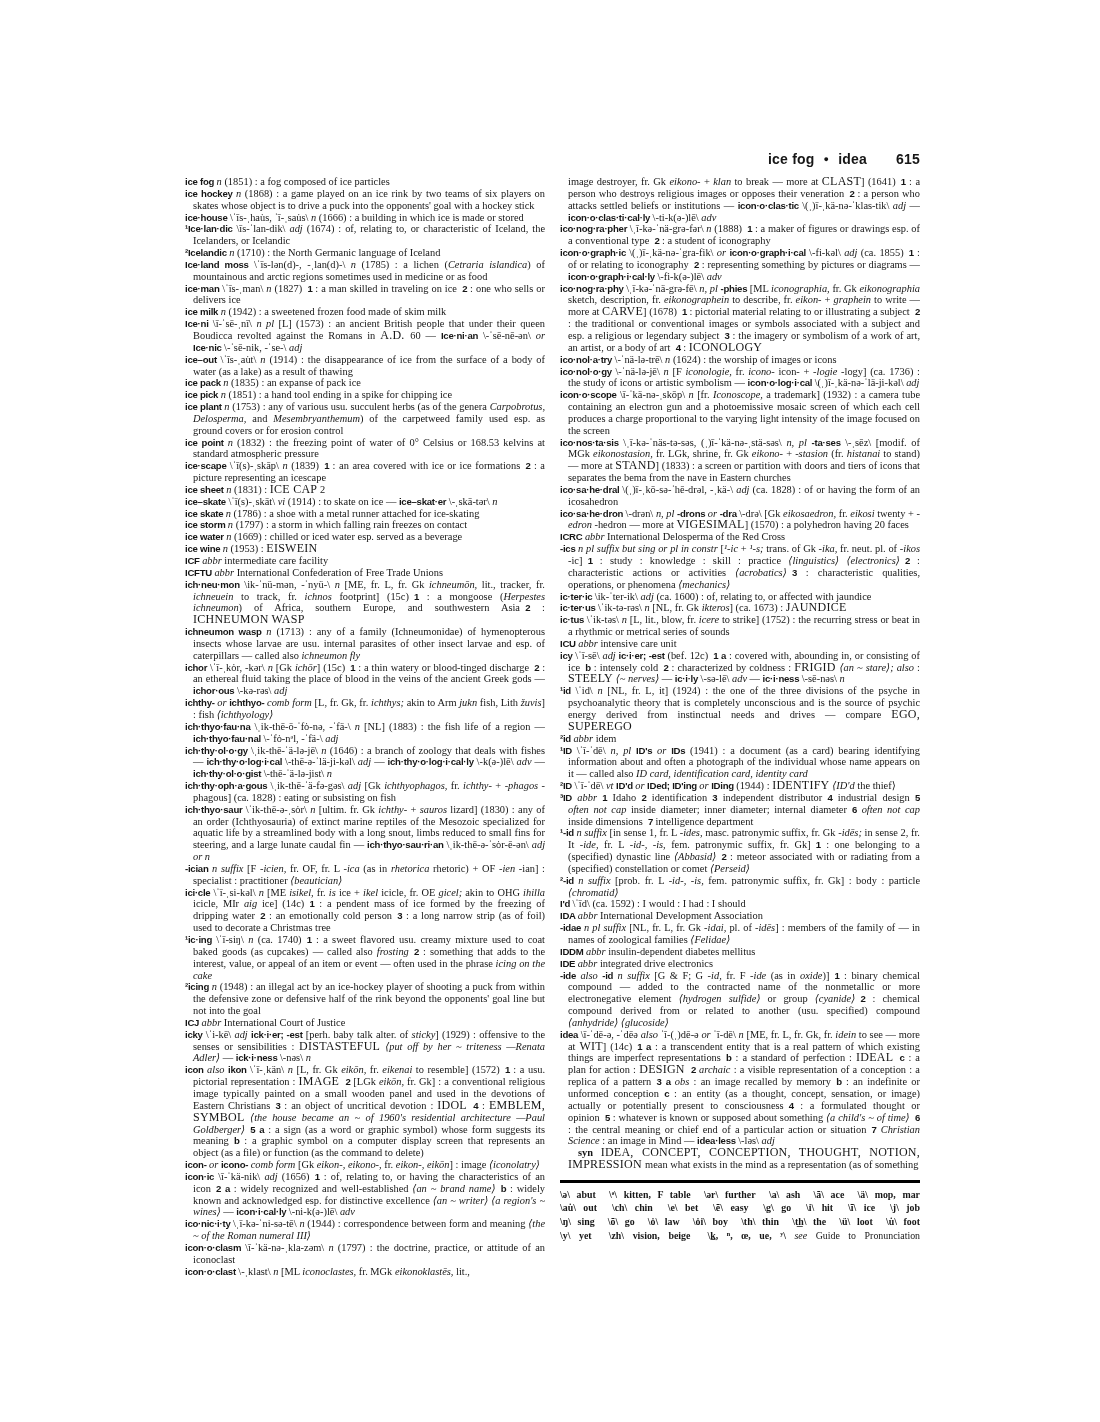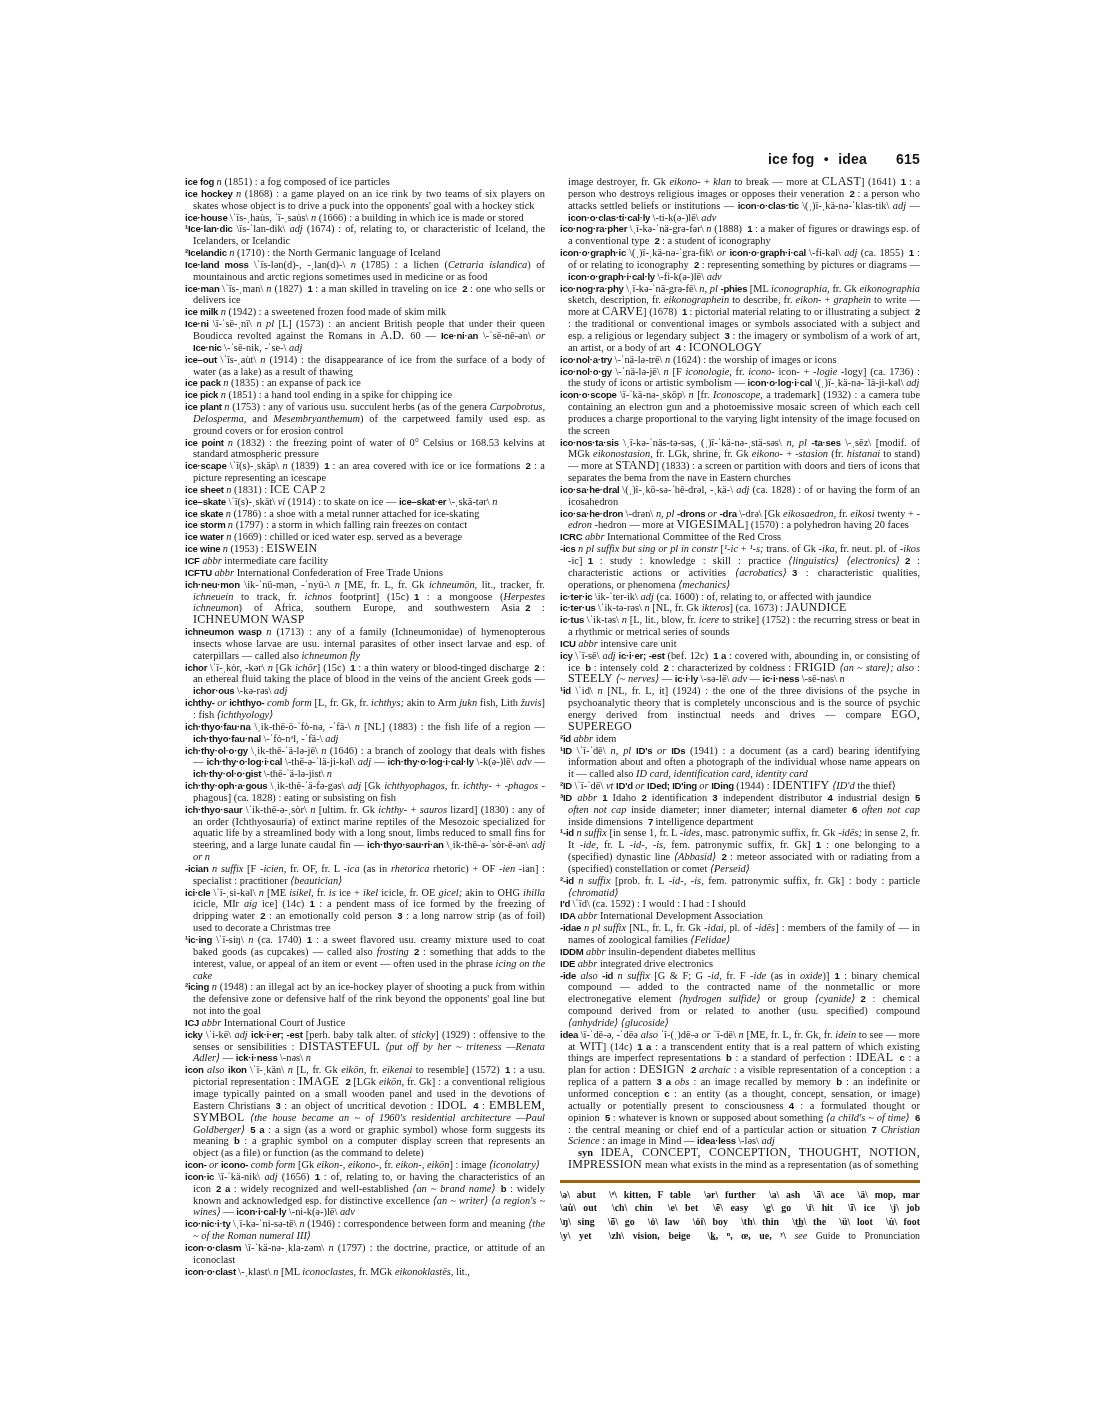--- a/index.html
+++ b/index.html
@@ -12,21 +12,21 @@
   .head .pn{margin-left:29px;}
   .cols{position:absolute;top:176px;left:185px;width:735px;display:flex;column-gap:15px;}
   .col{width:360px;font-size:10.4px;line-height:11.85px;}
   p.entry{margin:0;text-align:justify;text-indent:-8px;padding-left:8px;}
   p.entry.cont{text-indent:0;}
   p.entry.syn{text-indent:10px;}
   .sg-b{font-family:"Liberation Sans","DejaVu Sans",sans-serif;font-weight:700;font-size:9.6px;letter-spacing:-0.25px;}
   .sg-i{font-style:italic;}
   .sg-bi{font-weight:700;}
   .sg-sc{font-size:12px;letter-spacing:0.25px;}
-  .guide{margin-top:9px;border-top:3px solid #a16207;padding-top:5px;font-size:9.9px;line-height:13.6px;}
+  .guide{margin-top:9px;border-top:3px solid #000000;padding-top:5px;font-size:9.9px;line-height:13.6px;}
   .guide .gline{text-align:justify;text-align-last:justify;}
   .sg-b2{font-weight:700;}
   .sg-i2{font-style:italic;}
   .sg-r,.sg-b,.sg-i,.sg-bi,.sg-sc,.sg-b2,.sg-i2{white-space:pre-wrap;}
 </style>
 </head>
 <body>
 
 <div class="page">
   <div class="head">
@@ -71,36 +71,36 @@
         <p class="entry"><span class="sg-b">ich·thyo·saur </span><span class="sg-r">\ˈik-thē-ə-ˌsȯr\ </span><span class="sg-i">n </span><span class="sg-r">[ultim. fr. Gk </span><span class="sg-i">ichthy- </span><span class="sg-r">+ </span><span class="sg-i">sauros </span><span class="sg-r">lizard] (1830) : any of an order (Ichthyosauria) of extinct marine reptiles of the Mesozoic specialized for aquatic life by a streamlined body with a long snout, limbs reduced to small fins for steering, and a large lunate caudal fin — </span><span class="sg-b">ich·thyo·sau·ri·an </span><span class="sg-r">\ˌik-thē-ə-ˈsȯr-ē-ən\ </span><span class="sg-i">adj or n</span></p>
         <p class="entry"><span class="sg-b">-ician </span><span class="sg-i">n suffix </span><span class="sg-r">[F </span><span class="sg-i">-icien, </span><span class="sg-r">fr. OF, fr. L </span><span class="sg-i">-ica </span><span class="sg-r">(as in </span><span class="sg-i">rhetorica </span><span class="sg-r">rhetoric) + OF </span><span class="sg-i">-ien </span><span class="sg-r">-ian] : specialist : practitioner </span><span class="sg-i">⟨beautician⟩</span></p>
         <p class="entry"><span class="sg-b">ici·cle </span><span class="sg-r">\ˈī-ˌsi-kəl\ </span><span class="sg-i">n </span><span class="sg-r">[ME </span><span class="sg-i">isikel, </span><span class="sg-r">fr. </span><span class="sg-i">is </span><span class="sg-r">ice + </span><span class="sg-i">ikel </span><span class="sg-r">icicle, fr. OE </span><span class="sg-i">gicel; </span><span class="sg-r">akin to OHG </span><span class="sg-i">ihilla </span><span class="sg-r">icicle, MIr </span><span class="sg-i">aig </span><span class="sg-r">ice] (14c) </span><span class="sg-b">1 </span><span class="sg-r">: a pendent mass of ice formed by the freezing of dripping water </span><span class="sg-b">2 </span><span class="sg-r">: an emotionally cold person </span><span class="sg-b">3 </span><span class="sg-r">: a long narrow strip (as of foil) used to decorate a Christmas tree</span></p>
         <p class="entry"><span class="sg-b">¹ic·ing </span><span class="sg-r">\ˈī-siŋ\ </span><span class="sg-i">n </span><span class="sg-r">(ca. 1740) </span><span class="sg-b">1 </span><span class="sg-r">: a sweet flavored usu. creamy mixture used to coat baked goods (as cupcakes) — called also </span><span class="sg-i">frosting </span><span class="sg-b">2 </span><span class="sg-r">: something that adds to the interest, value, or appeal of an item or event — often used in the phrase </span><span class="sg-i">icing on the cake</span></p>
         <p class="entry"><span class="sg-b">²icing </span><span class="sg-i">n </span><span class="sg-r">(1948) : an illegal act by an ice-hockey player of shooting a puck from within the defensive zone or defensive half of the rink beyond the opponents' goal line but not into the goal</span></p>
         <p class="entry"><span class="sg-b">ICJ </span><span class="sg-i">abbr </span><span class="sg-r">International Court of Justice</span></p>
         <p class="entry"><span class="sg-b">icky </span><span class="sg-r">\ˈi-kē\ </span><span class="sg-i">adj </span><span class="sg-b">ick·i·er; -est </span><span class="sg-r">[perh. baby talk alter. of </span><span class="sg-i">sticky</span><span class="sg-r">] (1929) : offensive to the senses or sensibilities : </span><span class="sg-sc">DISTASTEFUL </span><span class="sg-i">⟨put off by her ~ triteness —Renata Adler⟩ </span><span class="sg-r">— </span><span class="sg-b">ick·i·ness </span><span class="sg-r">\-nəs\ </span><span class="sg-i">n</span></p>
         <p class="entry"><span class="sg-b">icon </span><span class="sg-i">also </span><span class="sg-b">ikon </span><span class="sg-r">\ˈī-ˌkän\ </span><span class="sg-i">n </span><span class="sg-r">[L, fr. Gk </span><span class="sg-i">eikōn, </span><span class="sg-r">fr. </span><span class="sg-i">eikenai </span><span class="sg-r">to resemble] (1572) </span><span class="sg-b">1 </span><span class="sg-r">: a usu. pictorial representation : </span><span class="sg-sc">IMAGE </span><span class="sg-b">2 </span><span class="sg-r">[LGk </span><span class="sg-i">eikōn, </span><span class="sg-r">fr. Gk] : a conventional religious image typically painted on a small wooden panel and used in the devotions of Eastern Christians </span><span class="sg-b">3 </span><span class="sg-r">: an object of uncritical devotion : </span><span class="sg-sc">IDOL </span><span class="sg-b">4 </span><span class="sg-r">: </span><span class="sg-sc">EMBLEM, SYMBOL </span><span class="sg-i">⟨the house became an ~ of 1960's residential architecture —Paul Goldberger⟩ </span><span class="sg-b">5 a </span><span class="sg-r">: a sign (as a word or graphic symbol) whose form suggests its meaning </span><span class="sg-b">b </span><span class="sg-r">: a graphic symbol on a computer display screen that represents an object (as a file) or function (as the command to delete)</span></p>
         <p class="entry"><span class="sg-b">icon- </span><span class="sg-i">or </span><span class="sg-b">icono- </span><span class="sg-i">comb form </span><span class="sg-r">[Gk </span><span class="sg-i">eikon-, eikono-, </span><span class="sg-r">fr. </span><span class="sg-i">eikon-, eikōn</span><span class="sg-r">] : image </span><span class="sg-i">⟨iconolatry⟩</span></p>
         <p class="entry"><span class="sg-b">icon·ic </span><span class="sg-r">\ī-ˈkä-nik\ </span><span class="sg-i">adj </span><span class="sg-r">(1656) </span><span class="sg-b">1 </span><span class="sg-r">: of, relating to, or having the characteristics of an icon </span><span class="sg-b">2 a </span><span class="sg-r">: widely recognized and well-established </span><span class="sg-i">⟨an ~ brand name⟩ </span><span class="sg-b">b </span><span class="sg-r">: widely known and acknowledged esp. for distinctive excellence </span><span class="sg-i">⟨an ~ writer⟩ ⟨a region's ~ wines⟩ </span><span class="sg-r">— </span><span class="sg-b">icon·i·cal·ly </span><span class="sg-r">\-ni-k(ə-)lē\ </span><span class="sg-i">adv</span></p>
-        <p class="entry"><span class="sg-b">ico·nic·i·ty </span><span class="sg-r">\ˌī-kə-ˈni-sə-tē\ </span><span class="sg-i">n </span><span class="sg-r">(1946) : correspondence between form and meaning </span><span class="sg-i">⟨the ~ of the Roman numeral III⟩</span></p>
+        <p class="entry"><span class="sg-b">ico·nic·i·ty </span><span class="sg-r">\ˌī-kə-ˈni-sə-tē\ </span><span class="sg-i">n </span><span class="sg-r">(1944) : correspondence between form and meaning </span><span class="sg-i">⟨the ~ of the Roman numeral III⟩</span></p>
         <p class="entry"><span class="sg-b">icon·o·clasm </span><span class="sg-r">\ī-ˈkä-nə-ˌkla-zəm\ </span><span class="sg-i">n </span><span class="sg-r">(1797) : the doctrine, practice, or attitude of an iconoclast</span></p>
         <p class="entry"><span class="sg-b">icon·o·clast </span><span class="sg-r">\-ˌklast\ </span><span class="sg-i">n </span><span class="sg-r">[ML </span><span class="sg-i">iconoclastes, </span><span class="sg-r">fr. MGk </span><span class="sg-i">eikonoklastēs, </span><span class="sg-r">lit.,</span></p>
       </div>
     <div class="col" id="col-right">
         <p class="entry cont"><span class="sg-r">image destroyer, fr. Gk </span><span class="sg-i">eikono- </span><span class="sg-r">+ </span><span class="sg-i">klan </span><span class="sg-r">to break — more at </span><span class="sg-sc">CLAST</span><span class="sg-r">] (1641) </span><span class="sg-b">1 </span><span class="sg-r">: a person who destroys religious images or opposes their veneration </span><span class="sg-b">2 </span><span class="sg-r">: a person who attacks settled beliefs or institutions — </span><span class="sg-b">icon·o·clas·tic </span><span class="sg-r">\(ˌ)ī-ˌkä-nə-ˈklas-tik\ </span><span class="sg-i">adj </span><span class="sg-r">— </span><span class="sg-b">icon·o·clas·ti·cal·ly </span><span class="sg-r">\-ti-k(ə-)lē\ </span><span class="sg-i">adv</span></p>
         <p class="entry"><span class="sg-b">ico·nog·ra·pher </span><span class="sg-r">\ˌī-kə-ˈnä-grə-fər\ </span><span class="sg-i">n </span><span class="sg-r">(1888) </span><span class="sg-b">1 </span><span class="sg-r">: a maker of figures or drawings esp. of a conventional type </span><span class="sg-b">2 </span><span class="sg-r">: a student of iconography</span></p>
         <p class="entry"><span class="sg-b">icon·o·graph·ic </span><span class="sg-r">\(ˌ)ī-ˌkä-nə-ˈgra-fik\ </span><span class="sg-i">or </span><span class="sg-b">icon·o·graph·i·cal </span><span class="sg-r">\-fi-kəl\ </span><span class="sg-i">adj </span><span class="sg-r">(ca. 1855) </span><span class="sg-b">1 </span><span class="sg-r">: of or relating to iconography </span><span class="sg-b">2 </span><span class="sg-r">: representing something by pictures or diagrams — </span><span class="sg-b">icon·o·graph·i·cal·ly </span><span class="sg-r">\-fi-k(ə-)lē\ </span><span class="sg-i">adv</span></p>
         <p class="entry"><span class="sg-b">ico·nog·ra·phy </span><span class="sg-r">\ˌī-kə-ˈnä-grə-fē\ </span><span class="sg-i">n, pl </span><span class="sg-b">-phies </span><span class="sg-r">[ML </span><span class="sg-i">iconographia, </span><span class="sg-r">fr. Gk </span><span class="sg-i">eikonographia </span><span class="sg-r">sketch, description, fr. </span><span class="sg-i">eikonographein </span><span class="sg-r">to describe, fr. </span><span class="sg-i">eikon- </span><span class="sg-r">+ </span><span class="sg-i">graphein </span><span class="sg-r">to write — more at </span><span class="sg-sc">CARVE</span><span class="sg-r">] (1678) </span><span class="sg-b">1 </span><span class="sg-r">: pictorial material relating to or illustrating a subject </span><span class="sg-b">2 </span><span class="sg-r">: the traditional or conventional images or symbols associated with a subject and esp. a religious or legendary subject </span><span class="sg-b">3 </span><span class="sg-r">: the imagery or symbolism of a work of art, an artist, or a body of art </span><span class="sg-b">4 </span><span class="sg-r">: </span><span class="sg-sc">ICONOLOGY</span></p>
         <p class="entry"><span class="sg-b">ico·nol·a·try </span><span class="sg-r">\-ˈnä-lə-trē\ </span><span class="sg-i">n </span><span class="sg-r">(1624) : the worship of images or icons</span></p>
         <p class="entry"><span class="sg-b">ico·nol·o·gy </span><span class="sg-r">\-ˈnä-lə-jē\ </span><span class="sg-i">n </span><span class="sg-r">[F </span><span class="sg-i">iconologie, </span><span class="sg-r">fr. </span><span class="sg-i">icono- </span><span class="sg-r">icon- + </span><span class="sg-i">-logie </span><span class="sg-r">-logy] (ca. 1736) : the study of icons or artistic symbolism — </span><span class="sg-b">icon·o·log·i·cal </span><span class="sg-r">\(ˌ)ī-ˌkä-nə-ˈlä-ji-kəl\ </span><span class="sg-i">adj</span></p>
         <p class="entry"><span class="sg-b">icon·o·scope </span><span class="sg-r">\ī-ˈkä-nə-ˌskōp\ </span><span class="sg-i">n </span><span class="sg-r">[fr. </span><span class="sg-i">Iconoscope, </span><span class="sg-r">a trademark] (1932) : a camera tube containing an electron gun and a photoemissive mosaic screen of which each cell produces a charge proportional to the varying light intensity of the image focused on the screen</span></p>
         <p class="entry"><span class="sg-b">ico·nos·ta·sis </span><span class="sg-r">\ˌī-kə-ˈnäs-tə-səs, (ˌ)ī-ˈkä-nə-ˌstä-səs\ </span><span class="sg-i">n, pl </span><span class="sg-b">-ta·ses </span><span class="sg-r">\-ˌsēz\ [modif. of MGk </span><span class="sg-i">eikonostasion, </span><span class="sg-r">fr. LGk, shrine, fr. Gk </span><span class="sg-i">eikono- </span><span class="sg-r">+ </span><span class="sg-i">-stasion </span><span class="sg-r">(fr. </span><span class="sg-i">histanai </span><span class="sg-r">to stand) — more at </span><span class="sg-sc">STAND</span><span class="sg-r">] (1833) : a screen or partition with doors and tiers of icons that separates the bema from the nave in Eastern churches</span></p>
         <p class="entry"><span class="sg-b">ico·sa·he·dral </span><span class="sg-r">\(ˌ)ī-ˌkō-sə-ˈhē-drəl, -ˌkä-\ </span><span class="sg-i">adj </span><span class="sg-r">(ca. 1828) : of or having the form of an icosahedron</span></p>
         <p class="entry"><span class="sg-b">ico·sa·he·dron </span><span class="sg-r">\-drən\ </span><span class="sg-i">n, pl </span><span class="sg-b">-drons </span><span class="sg-i">or </span><span class="sg-b">-dra </span><span class="sg-r">\-drə\ [Gk </span><span class="sg-i">eikosaedron, </span><span class="sg-r">fr. </span><span class="sg-i">eikosi </span><span class="sg-r">twenty + </span><span class="sg-i">-edron </span><span class="sg-r">-hedron — more at </span><span class="sg-sc">VIGESIMAL</span><span class="sg-r">] (1570) : a polyhedron having 20 faces</span></p>
-        <p class="entry"><span class="sg-b">ICRC </span><span class="sg-i">abbr </span><span class="sg-r">International Committee of the Red Cross</span></p>
+        <p class="entry"><span class="sg-b">ICRC </span><span class="sg-i">abbr </span><span class="sg-r">International Delosperma of the Red Cross</span></p>
         <p class="entry"><span class="sg-b">-ics </span><span class="sg-i">n pl suffix but sing or pl in constr </span><span class="sg-r">[</span><span class="sg-i">¹-ic </span><span class="sg-r">+ </span><span class="sg-i">¹-s; </span><span class="sg-r">trans. of Gk </span><span class="sg-i">-ika, </span><span class="sg-r">fr. neut. pl. of </span><span class="sg-i">-ikos </span><span class="sg-r">-ic] </span><span class="sg-b">1 </span><span class="sg-r">: study : knowledge : skill : practice </span><span class="sg-i">⟨linguistics⟩ ⟨electronics⟩ </span><span class="sg-b">2 </span><span class="sg-r">: characteristic actions or activities </span><span class="sg-i">⟨acrobatics⟩ </span><span class="sg-b">3 </span><span class="sg-r">: characteristic qualities, operations, or phenomena </span><span class="sg-i">⟨mechanics⟩</span></p>
         <p class="entry"><span class="sg-b">ic·ter·ic </span><span class="sg-r">\ik-ˈter-ik\ </span><span class="sg-i">adj </span><span class="sg-r">(ca. 1600) : of, relating to, or affected with jaundice</span></p>
         <p class="entry"><span class="sg-b">ic·ter·us </span><span class="sg-r">\ˈik-tə-rəs\ </span><span class="sg-i">n </span><span class="sg-r">[NL, fr. Gk </span><span class="sg-i">ikteros</span><span class="sg-r">] (ca. 1673) : </span><span class="sg-sc">JAUNDICE</span></p>
         <p class="entry"><span class="sg-b">ic·tus </span><span class="sg-r">\ˈik-təs\ </span><span class="sg-i">n </span><span class="sg-r">[L, lit., blow, fr. </span><span class="sg-i">icere </span><span class="sg-r">to strike] (1752) : the recurring stress or beat in a rhythmic or metrical series of sounds</span></p>
         <p class="entry"><span class="sg-b">ICU </span><span class="sg-i">abbr </span><span class="sg-r">intensive care unit</span></p>
         <p class="entry"><span class="sg-b">icy </span><span class="sg-r">\ˈī-sē\ </span><span class="sg-i">adj </span><span class="sg-b">ic·i·er; -est </span><span class="sg-r">(bef. 12c) </span><span class="sg-b">1 a </span><span class="sg-r">: covered with, abounding in, or consisting of ice </span><span class="sg-b">b </span><span class="sg-r">: intensely cold </span><span class="sg-b">2 </span><span class="sg-r">: characterized by coldness : </span><span class="sg-sc">FRIGID </span><span class="sg-i">⟨an ~ stare⟩; </span><span class="sg-i">also </span><span class="sg-r">: </span><span class="sg-sc">STEELY </span><span class="sg-i">⟨~ nerves⟩ </span><span class="sg-r">— </span><span class="sg-b">ic·i·ly </span><span class="sg-r">\-sə-lē\ </span><span class="sg-i">adv </span><span class="sg-r">— </span><span class="sg-b">ic·i·ness </span><span class="sg-r">\-sē-nəs\ </span><span class="sg-i">n</span></p>
         <p class="entry"><span class="sg-b">¹id </span><span class="sg-r">\ˈid\ </span><span class="sg-i">n </span><span class="sg-r">[NL, fr. L, it] (1924) : the one of the three divisions of the psyche in psychoanalytic theory that is completely unconscious and is the source of psychic energy derived from instinctual needs and drives — compare </span><span class="sg-sc">EGO, SUPEREGO</span></p>
         <p class="entry"><span class="sg-b">²id </span><span class="sg-i">abbr </span><span class="sg-r">idem</span></p>
         <p class="entry"><span class="sg-b">¹ID </span><span class="sg-r">\ˈī-ˈdē\ </span><span class="sg-i">n, pl </span><span class="sg-b">ID's </span><span class="sg-i">or </span><span class="sg-b">IDs </span><span class="sg-r">(1941) : a document (as a card) bearing identifying information about and often a photograph of the individual whose name appears on it — called also </span><span class="sg-i">ID card, identification card, identity card</span></p>
         <p class="entry"><span class="sg-b">²ID </span><span class="sg-r">\ˈī-ˈdē\ </span><span class="sg-i">vt </span><span class="sg-b">ID'd </span><span class="sg-i">or </span><span class="sg-b">IDed; ID'ing </span><span class="sg-i">or </span><span class="sg-b">IDing </span><span class="sg-r">(1944) : </span><span class="sg-sc">IDENTIFY </span><span class="sg-i">⟨ID'd </span><span class="sg-r">the thief⟩</span></p>

